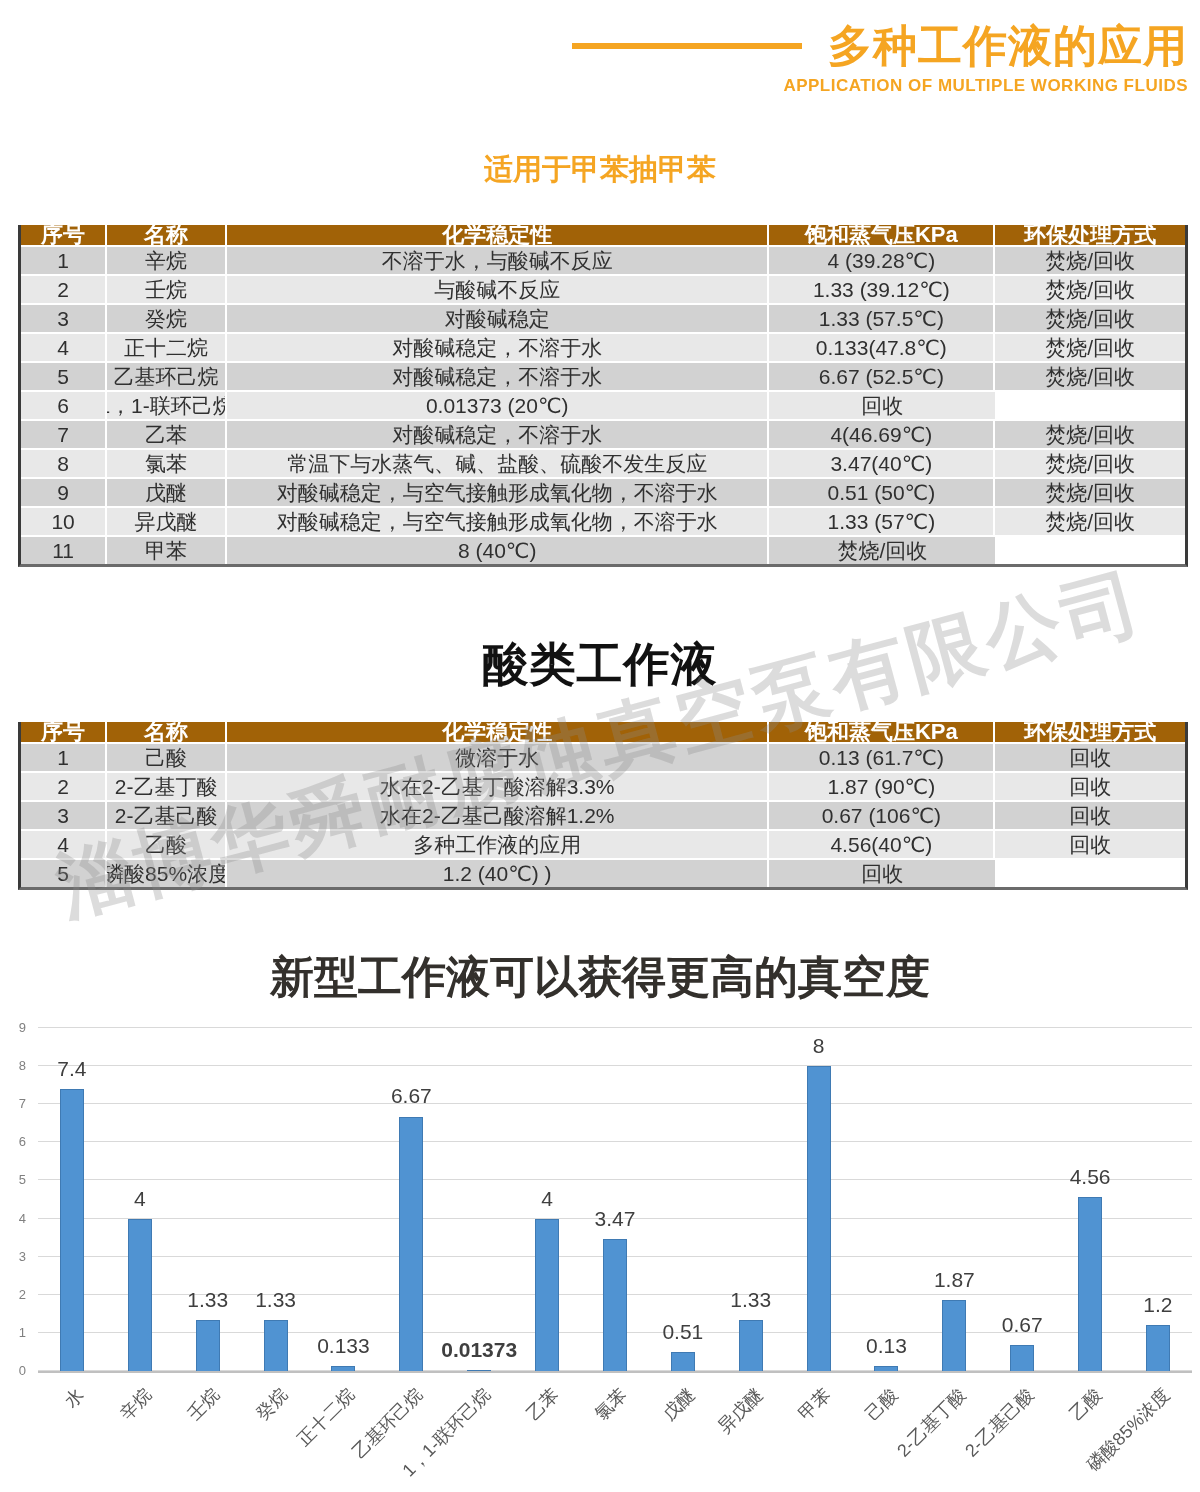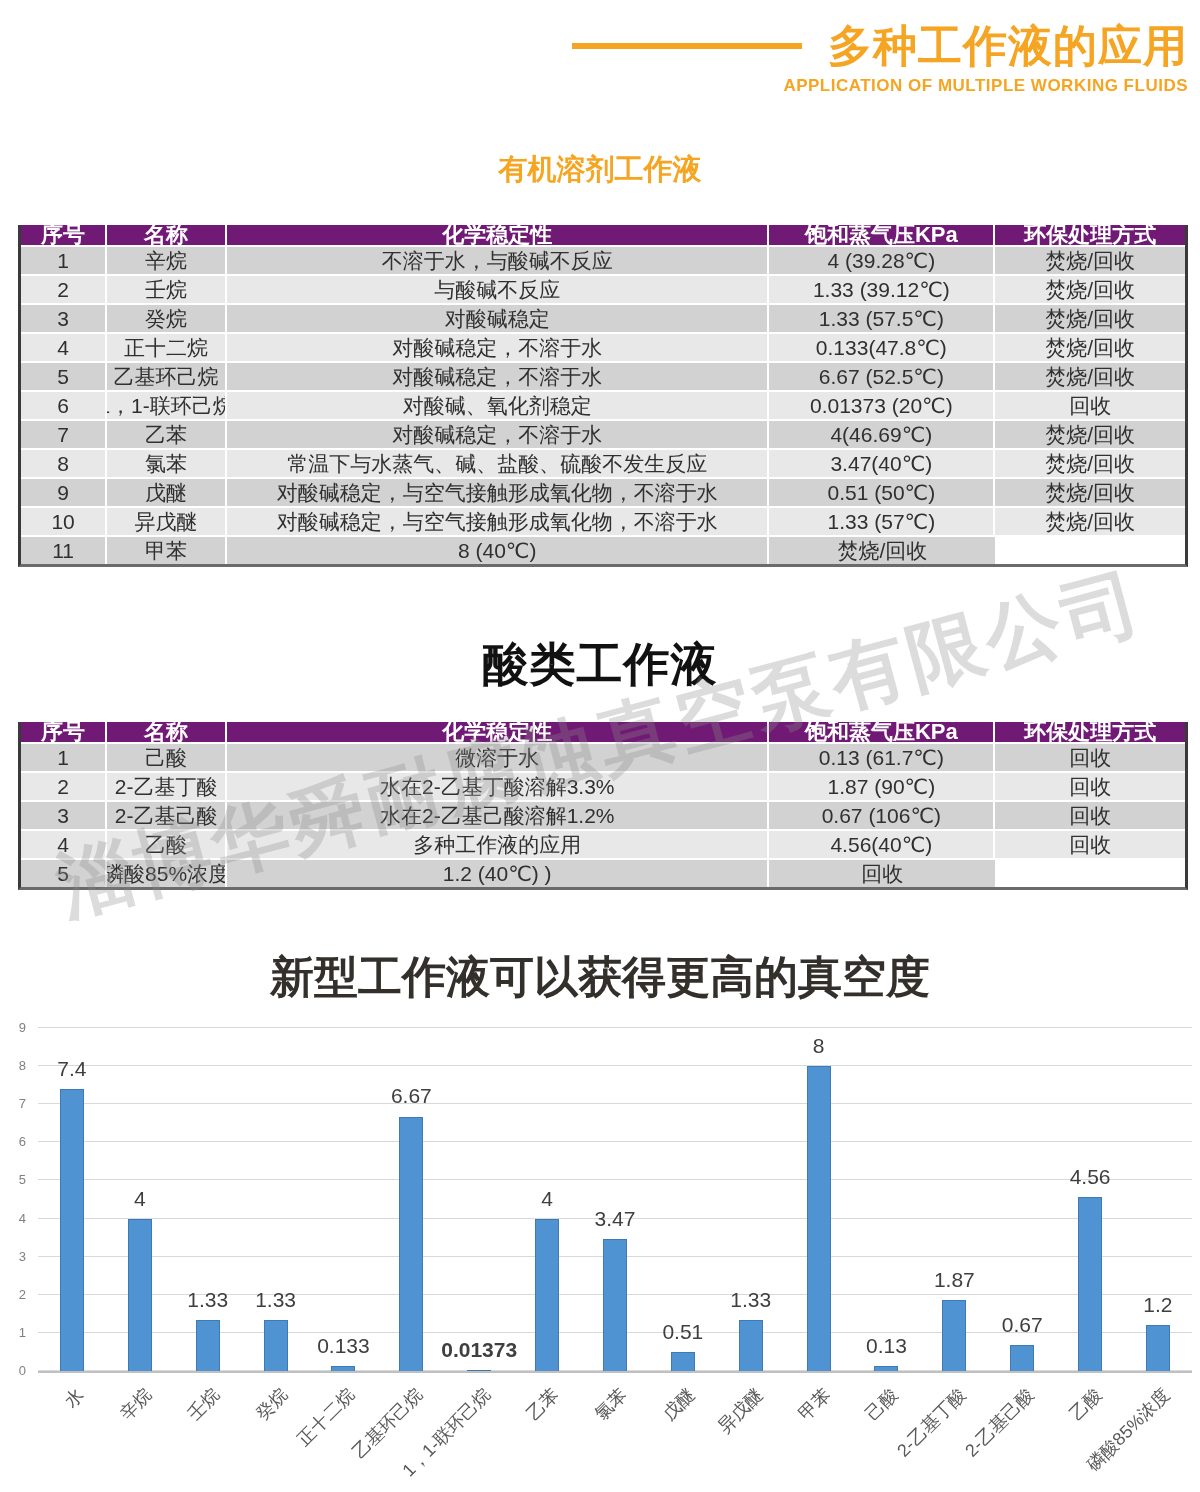--- a/index.html
+++ b/index.html
@@ -28,21 +28,21 @@
     z-index:5;pointer-events:none;}
 
   
   .table{position:absolute;left:18px;width:1170px;
     border-left:3px solid #3a3a3a;border-right:3px solid #3a3a3a;border-bottom:3px solid #6b6b6b;
     box-sizing:border-box;z-index:2;}
   .table-organic{top:225px;}
   .table-acid{top:722px;}
   .t-row{display:flex;}
   .t-row + .t-row{border-top:2px solid #fff;}
-  .t-head .t-cell{background:#701a75;color:#fff;font-weight:700;font-size:22px;height:20px;}
+  .t-head .t-cell{background:#a16207;color:#fff;font-weight:700;font-size:22px;height:20px;}
   .t-cell{display:flex;align-items:center;justify-content:center;
     height:27px;font-size:21px;color:#303030;border-right:2px solid #fff;
     box-sizing:border-box;overflow:hidden;white-space:nowrap;}
   .t-cell:last-child{border-right:none;}
   .t-cell:nth-child(1){flex:0 0 7.4%;}
   .t-cell:nth-child(2){flex:0 0 10.3%;}
   .t-cell:nth-child(3){flex:0 0 46.6%;}
   .t-cell:nth-child(4){flex:0 0 19.4%;}
   .t-cell:nth-child(5){flex:1 1 auto;}
   .odd  .t-cell{background:#d2d2d2;}
@@ -70,21 +70,21 @@
   <div class="hdr">
     <div class="hdr-row">
       <div class="hdr-line"></div>
       <div class="hdr-title">多种工作液的应用</div>
     </div>
     <div class="hdr-sub">APPLICATION OF MULTIPLE WORKING FLUIDS</div>
   </div>
 
   <div class="watermark">淄博华舜耐腐蚀真空泵有限公司</div>
 
-  <h2 class="sec1-title">有机溶剂工作液</h2>
+  <h2 class="sec1-title">适用于甲苯抽甲苯</h2>
 
   <div class="table table-organic">
       <div class="t-row t-head">
         <div class="t-cell">序号</div>
         <div class="t-cell">名称</div>
         <div class="t-cell">化学稳定性</div>
         <div class="t-cell">饱和蒸气压KPa</div>
         <div class="t-cell">环保处理方式</div>
       </div>
       <div class="t-row odd">
@@ -118,21 +118,20 @@
       <div class="t-row odd">
         <div class="t-cell">5</div>
         <div class="t-cell">乙基环己烷</div>
         <div class="t-cell">对酸碱稳定，不溶于水</div>
         <div class="t-cell">6.67 (52.5℃)</div>
         <div class="t-cell">焚烧/回收</div>
       </div>
       <div class="t-row even">
         <div class="t-cell">6</div>
         <div class="t-cell">1，1-联环己烷</div>
-        <div class="t-cell">对酸碱、氧化剂稳定</div>
         <div class="t-cell">0.01373 (20℃)</div>
         <div class="t-cell">回收</div>
       </div>
       <div class="t-row odd">
         <div class="t-cell">7</div>
         <div class="t-cell">乙苯</div>
         <div class="t-cell">对酸碱稳定，不溶于水</div>
         <div class="t-cell">4(46.69℃)</div>
         <div class="t-cell">焚烧/回收</div>
       </div>

